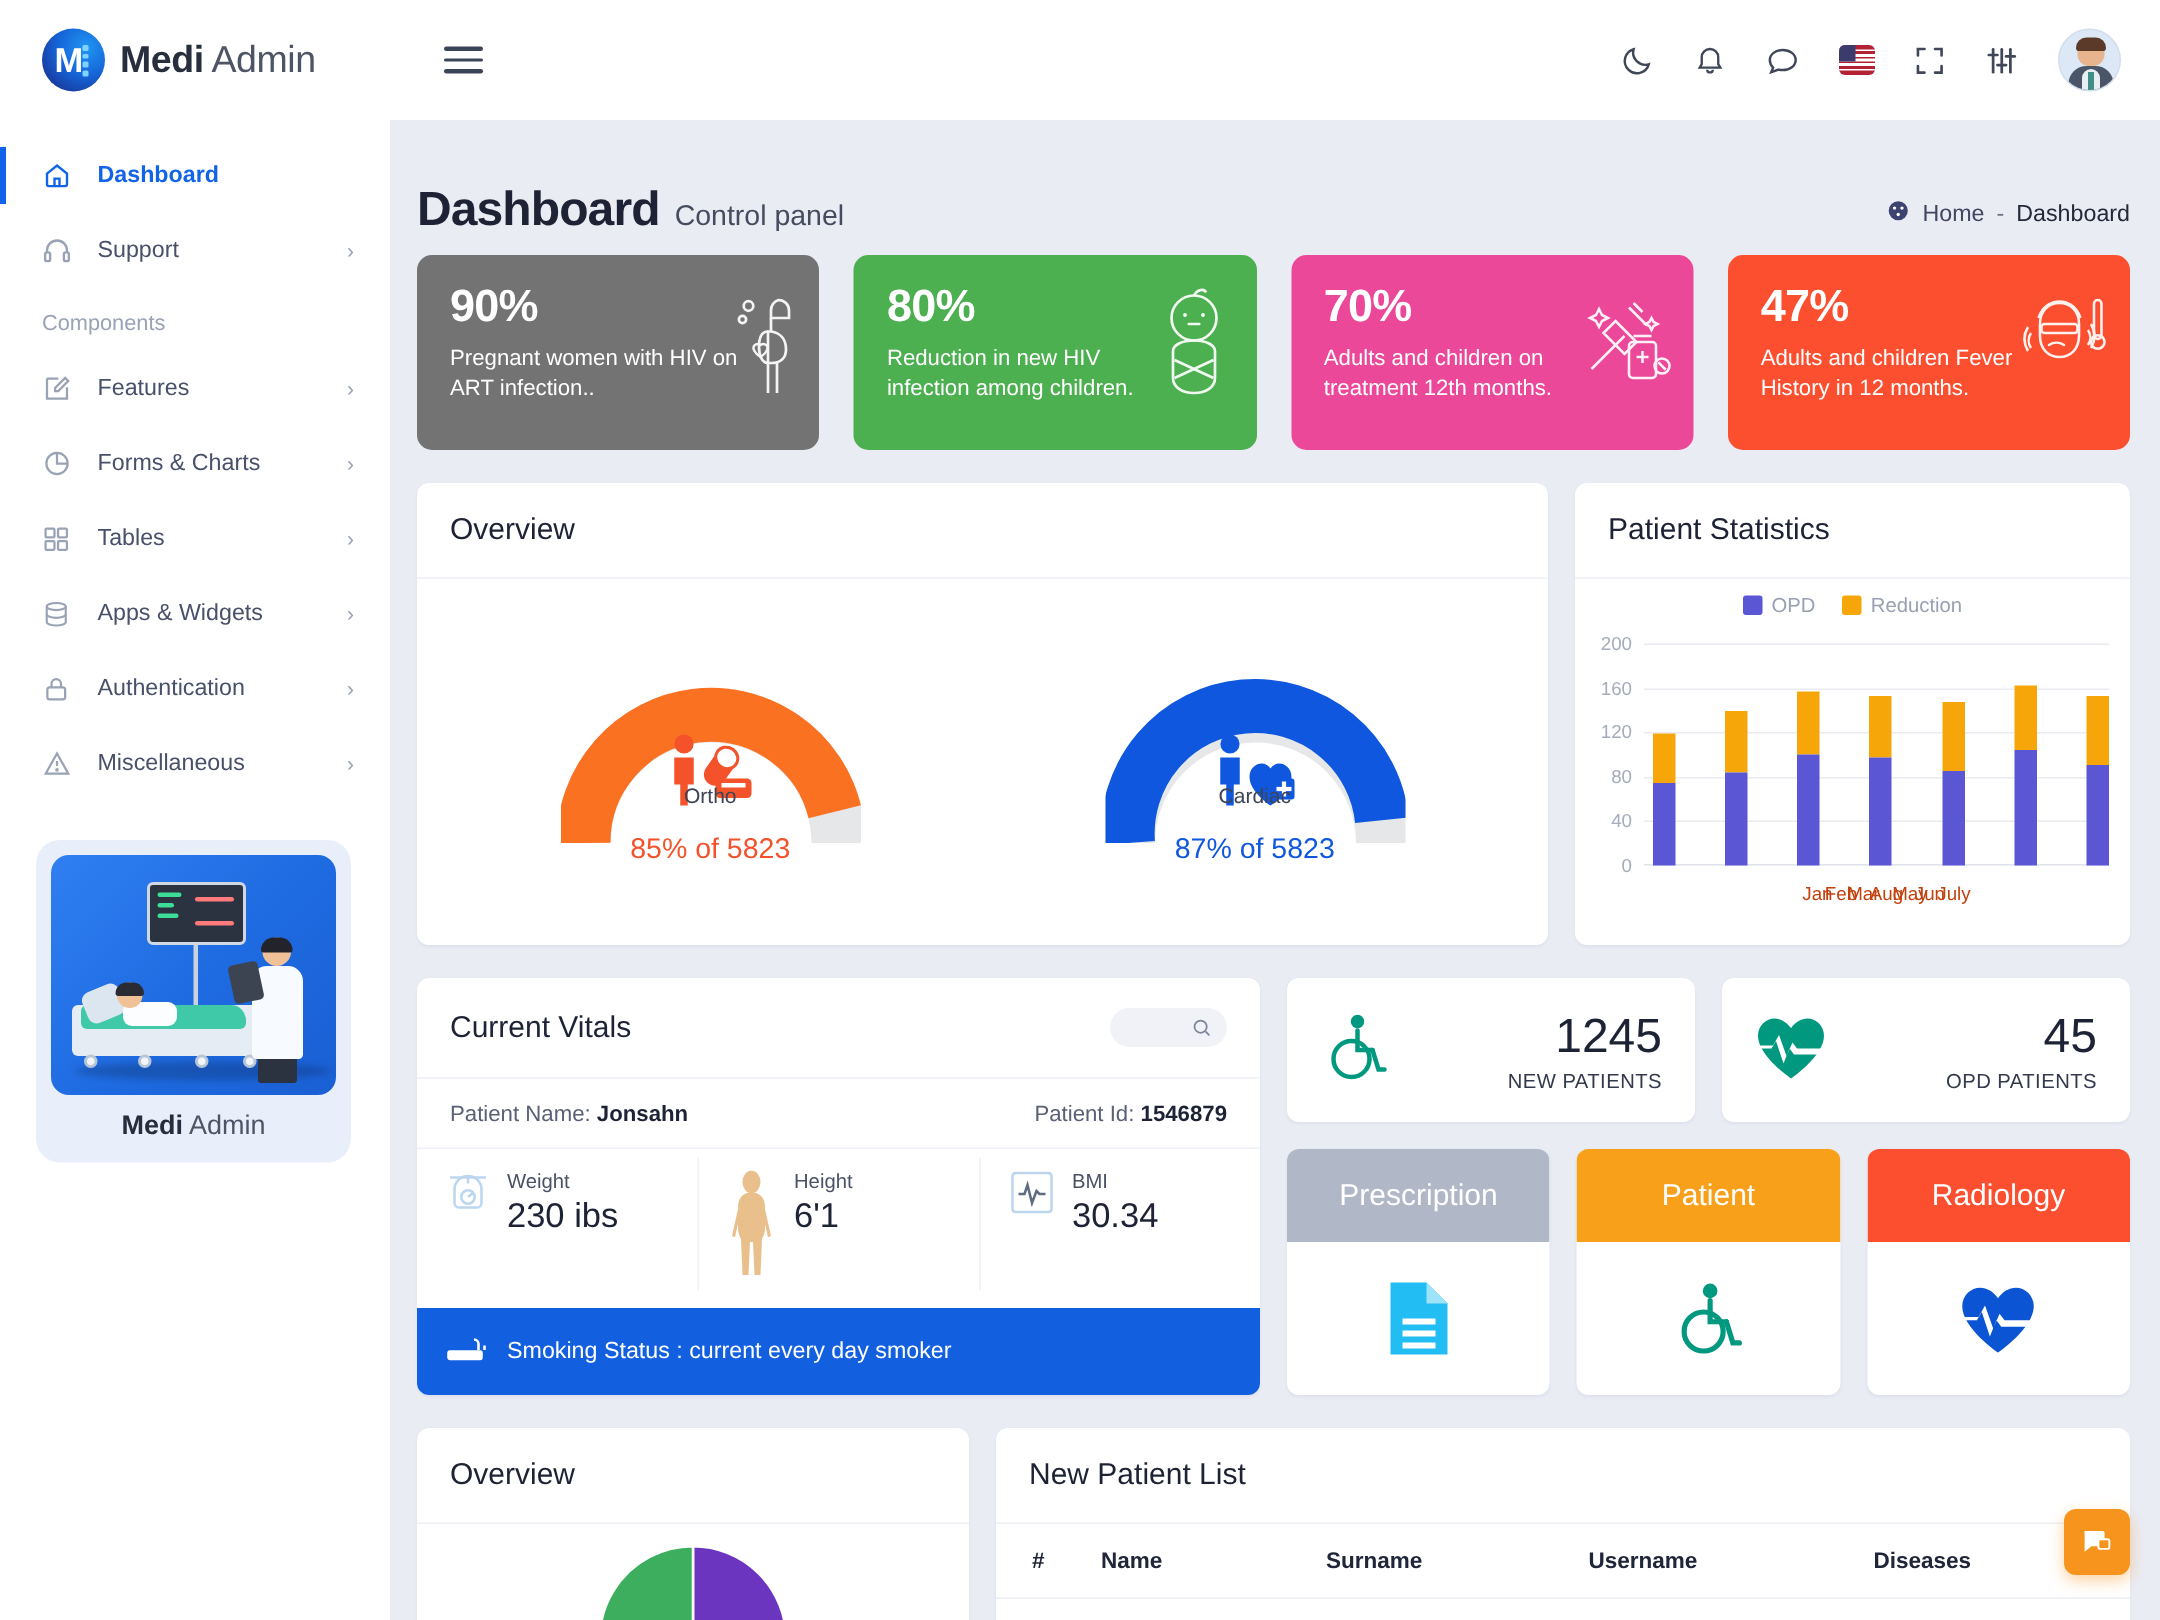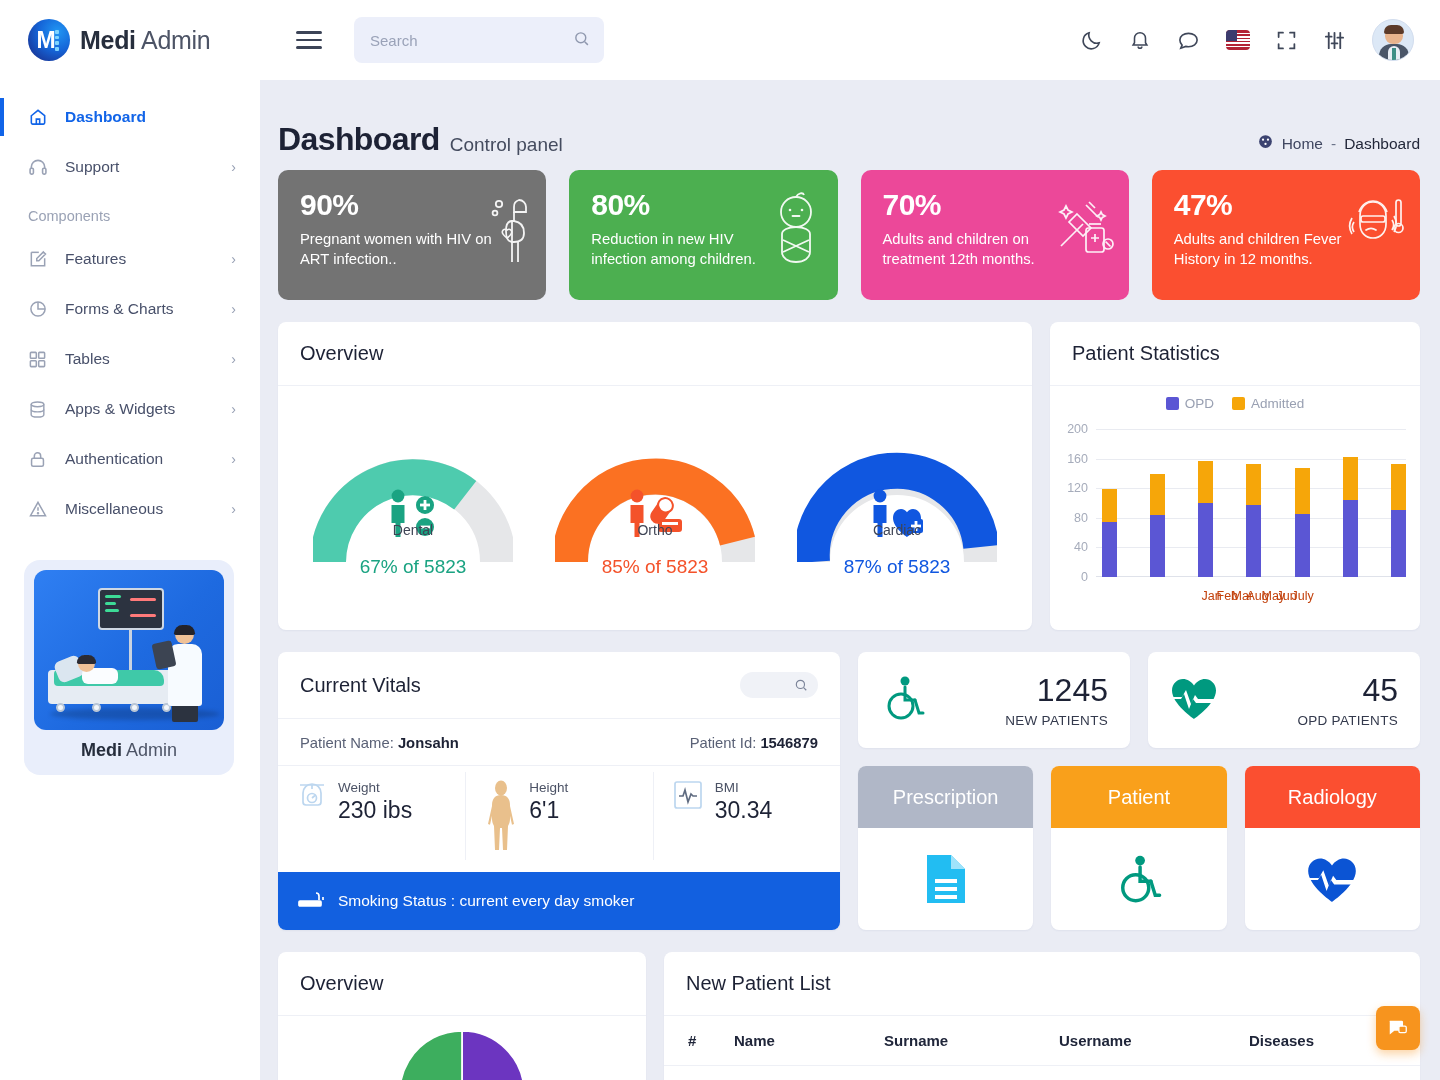--- a/index.html
+++ b/index.html
@@ -220,29 +220,20 @@
       <b>Medi</b><span> Admin</span>
     </div>
   </div>
 
   <div class="hamburger">
       <i></i>
       <i></i>
       <i></i>
     </div>
 
-  <div class="searchbox">
-    <input placeholder="Search" style="">
-    <span class="search-ico">
-      <svg width="17" height="17" viewBox="0 0 24 24" fill="none" stroke="currentColor" stroke-width="2">
-          <circle cx="11" cy="11" r="7"></circle>
-          <line x1="16.5" y1="16.5" x2="21" y2="21"></line>
-        </svg>
-    </span>
-  </div>
 
   <div class="top-actions">
     <span class="t-ico">
       <svg width="23" height="23" viewBox="0 0 24 24" fill="none" stroke="currentColor" stroke-width="1.7">
           <path d="M20 14.5A8.5 8.5 0 0 1 9.5 4a8.5 8.5 0 1 0 10.5 10.5z"></path>
         </svg>
     </span>
     <span class="t-ico">
       <svg width="22" height="22" viewBox="0 0 24 24" fill="none" stroke="currentColor" stroke-width="1.7">
           <path d="M18 15V10a6 6 0 1 0-12 0v5l-1.5 2.5h15L18 15z"></path>
@@ -514,41 +505,20 @@
   </div>
 
   <div class="row2">
 
     <div class="card overview-card">
       <div class="card-head">
         <span>Overview</span>
       </div>
       <div class="gauges">
 
-        <div class="gauge">
-          <div class="gauge-wrap">
-            <svg width="200" height="135" viewBox="0 0 200 135">
-              <path d="M15 135 A85 85 0 1 1 185 135" fill="none" stroke="#e6e7e9" stroke-width="36"></path>
-              <path d="M15 135 A85 85 0 0 1 152.2 68.2" fill="none" stroke="#4ecbae" stroke-width="36"></path>
-            </svg>
-            <span class="gauge-ico">
-              <svg width="58" height="50" viewBox="0 0 58 50" fill="#1aa382">
-                <circle cx="14" cy="7" r="6.4"></circle>
-                  <path d="M7.5 16h13v18h-4v14h-5V34h-4z"></path>
-                <circle cx="41" cy="16" r="9"></circle>
-                  <rect x="36" y="14.6" width="10" height="2.8" fill="#fff"></rect>
-                  <rect x="39.6" y="11" width="2.8" height="10" fill="#fff"></rect>
-                <circle cx="41" cy="38" r="9"></circle>
-                  <rect x="36" y="36.6" width="10" height="2.8" fill="#fff"></rect>
-              </svg>
-            </span>
-            <div class="gauge-label">Dental</div>
-          </div>
-          <div class="gauge-val" style="color:#1aa382; position:relative; bottom:auto; margin-top:-6px">67% of 5823</div>
-        </div>
 
         <div class="gauge">
           <div class="gauge-wrap">
             <svg width="200" height="135" viewBox="0 0 200 135">
               <path d="M15 135 A85 85 0 1 1 185 135" fill="none" stroke="#e6e7e9" stroke-width="36"></path>
               <path d="M15 135 A85 85 0 0 1 182.5 114.1" fill="none" stroke="#fb7122" stroke-width="36"></path>
             </svg>
             <span class="gauge-ico">
               <svg width="62" height="50" viewBox="0 0 62 50" fill="#f4522a">
                 <circle cx="13" cy="7" r="6.4"></circle>
@@ -592,21 +562,21 @@
       <div class="card-head">
         <span>Patient Statistics</span>
       </div>
       <div class="legend">
         <span>
             <i style="background:#5b56d4"></i>
             <em style="font-style:normal">OPD</em>
           </span>
         <span>
             <i style="background:#f6a609"></i>
-            <em style="font-style:normal">Admitted</em>
+            <em style="font-style:normal">Reduction</em>
           </span>
       </div>
       <div class="chart-area">
         <div class="gl" style="top:14px"></div>
         <div class="gl" style="top:43.6px"></div>
         <div class="gl" style="top:73.2px"></div>
         <div class="gl" style="top:102.8px"></div>
         <div class="gl" style="top:132.4px"></div>
         <div class="ytick" style="top:14px">200</div>
         <div class="ytick" style="top:43.6px">160</div>

